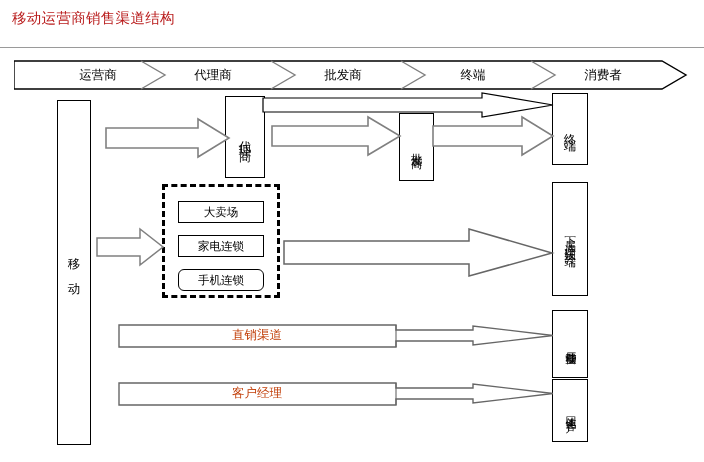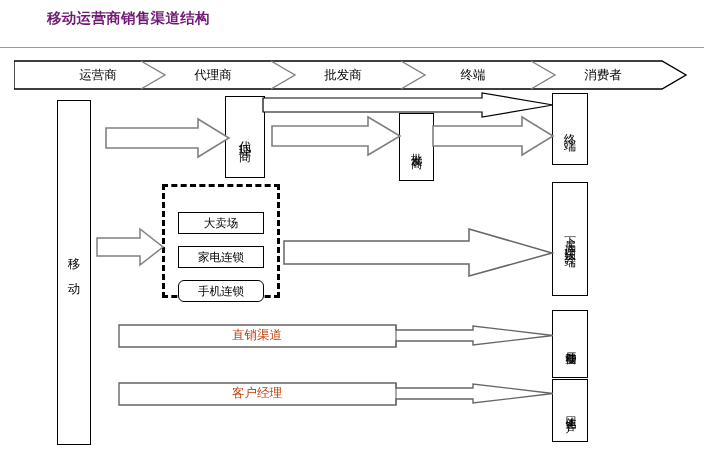--- a/index.html
+++ b/index.html
@@ -15,25 +15,24 @@
     width: 704px;
     height: 462px;
     background: #ffffff;
     overflow: hidden;
   }
   .title {
     position: absolute;
     left: 12px;
     top: 9px;
     font-size: 14.5px;
-    font-weight: bold;
-    color: #701a75;
+    font-weight: normal;
+    color: #b91c1c;
     letter-spacing: 0.3px;
     white-space: nowrap;
-    margin-left: 35px;
   }
   .rule {
     position: absolute;
     left: 0px;
     top: 47px;
     width: 704px;
     height: 1px;
     background: #9a9a9a;
   }
   
@@ -89,21 +88,20 @@
     position: absolute;
     border: 1.2px solid #000000;
     background: #fff;
     box-sizing: border-box;
     display: flex;
     align-items: center;
     justify-content: center;
     font-size: 11.5px;
     color: #000;
     white-space: nowrap;
-    margin-top: 11px;
   }
   
   .arrow {
     position: absolute;
   }
   .arrow svg { display: block; overflow: visible; }
   
   .channel {
     position: absolute;
   }

